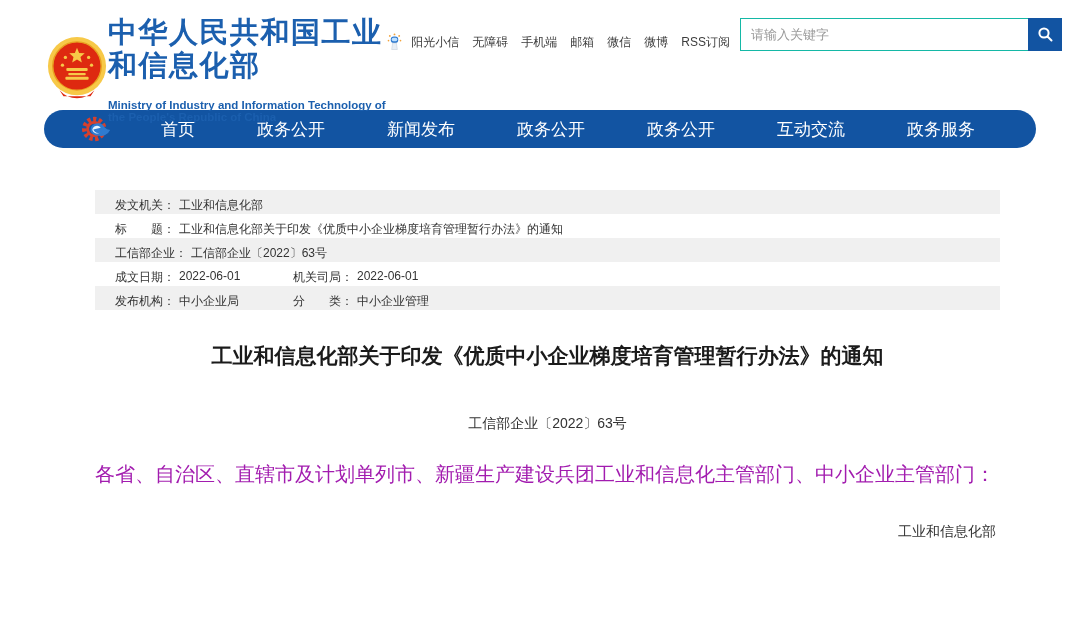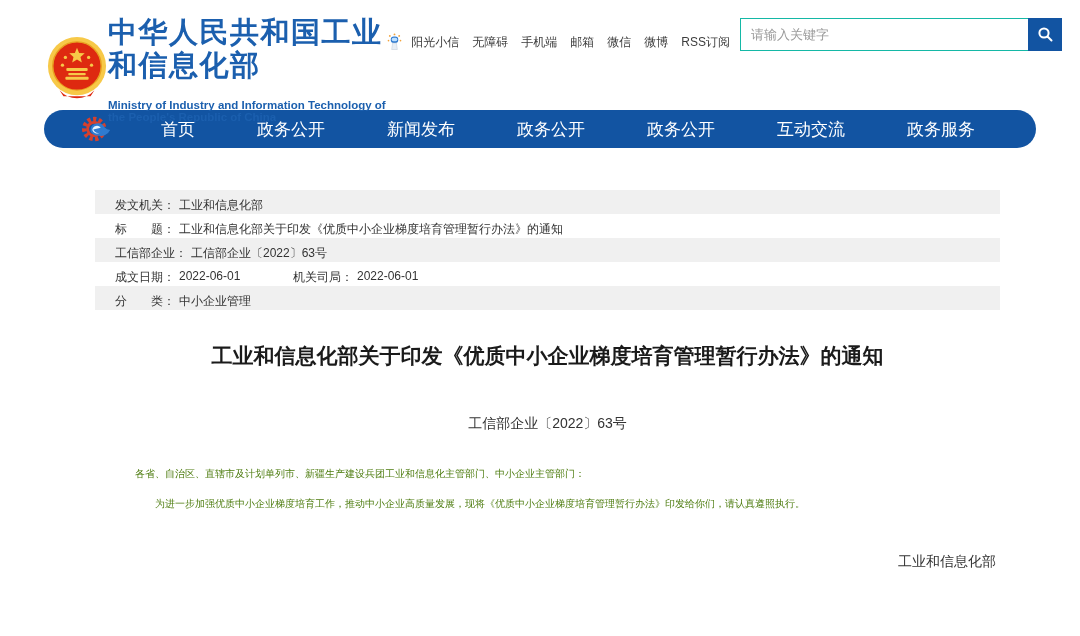--- a/index.html
+++ b/index.html
@@ -47,21 +47,21 @@
   .meta-table { margin-top:42px; font-size:12px; color:#333; }
   .meta-row { display:flex; align-items:flex-end; height:24px; padding-left:20px; }
   .meta-row.gray { background:#f0f0f0; }
   .meta-cell { display:flex; white-space:nowrap; }
   .meta-cell.col-a { width:178px; }
   .meta-label { color:#333; margin-right:4px; }
   .meta-value { color:#333; }
 
   .doc-title { margin-top:32px; text-align:center; font-size:21px; font-weight:bold; color:#1a1a1a; line-height:1.3; }
   .doc-number { margin-top:46px; text-align:center; font-size:14px; color:#333; }
-  .doc-body { margin-top:26px; font-size:10px; color:#4d7c0f; line-height:30px;margin-left:40px; }
+  .doc-body { margin-top:26px; font-size:20px; color:#a21caf; line-height:30px; }
   .doc-body .indent { text-indent:2em; }
   .signature { margin-top:30px; text-align:right; font-size:14px; color:#333; line-height:25px; padding-right:4px; }
 </style>
 </head>
 <body>
 
 <div class="page">
 
   <div class="header">
     <div class="header-left">
@@ -163,34 +163,37 @@
         <span class="meta-cell col-a">
           <span class="meta-label">成文日期：</span>
           <span class="meta-value">2022-06-01</span>
         </span>
         <span class="meta-cell">
           <span class="meta-label">机关司局：</span>
           <span class="meta-value">2022-06-01</span>
         </span>
       </div>
       <div class="meta-row gray">
+        <span class="meta-cell col-a">
+          <span class="meta-label">发布机构：</span>
+          <span class="meta-value">中小企业局</span>
+        </span>
         <span class="meta-cell">
           <span class="meta-label">分　　类：</span>
           <span class="meta-value">中小企业管理</span>
         </span>
       </div>
     </div>
 
     <h1 class="doc-title">工业和信息化部关于印发《优质中小企业梯度培育管理暂行办法》的通知</h1>
 
     <div class="doc-number">工信部企业〔2022〕63号</div>
 
     <div class="doc-body">
       <p>各省、自治区、直辖市及计划单列市、新疆生产建设兵团工业和信息化主管部门、中小企业主管部门：</p>
-      <p class="indent">为进一步加强优质中小企业梯度培育工作，推动中小企业高质量发展，现将《优质中小企业梯度培育管理暂行办法》印发给你们，请认真遵照执行。</p>
     </div>
 
     <div class="signature">
       <div>工业和信息化部</div>
 
     </div>
 
   </div>
 </div>
 

